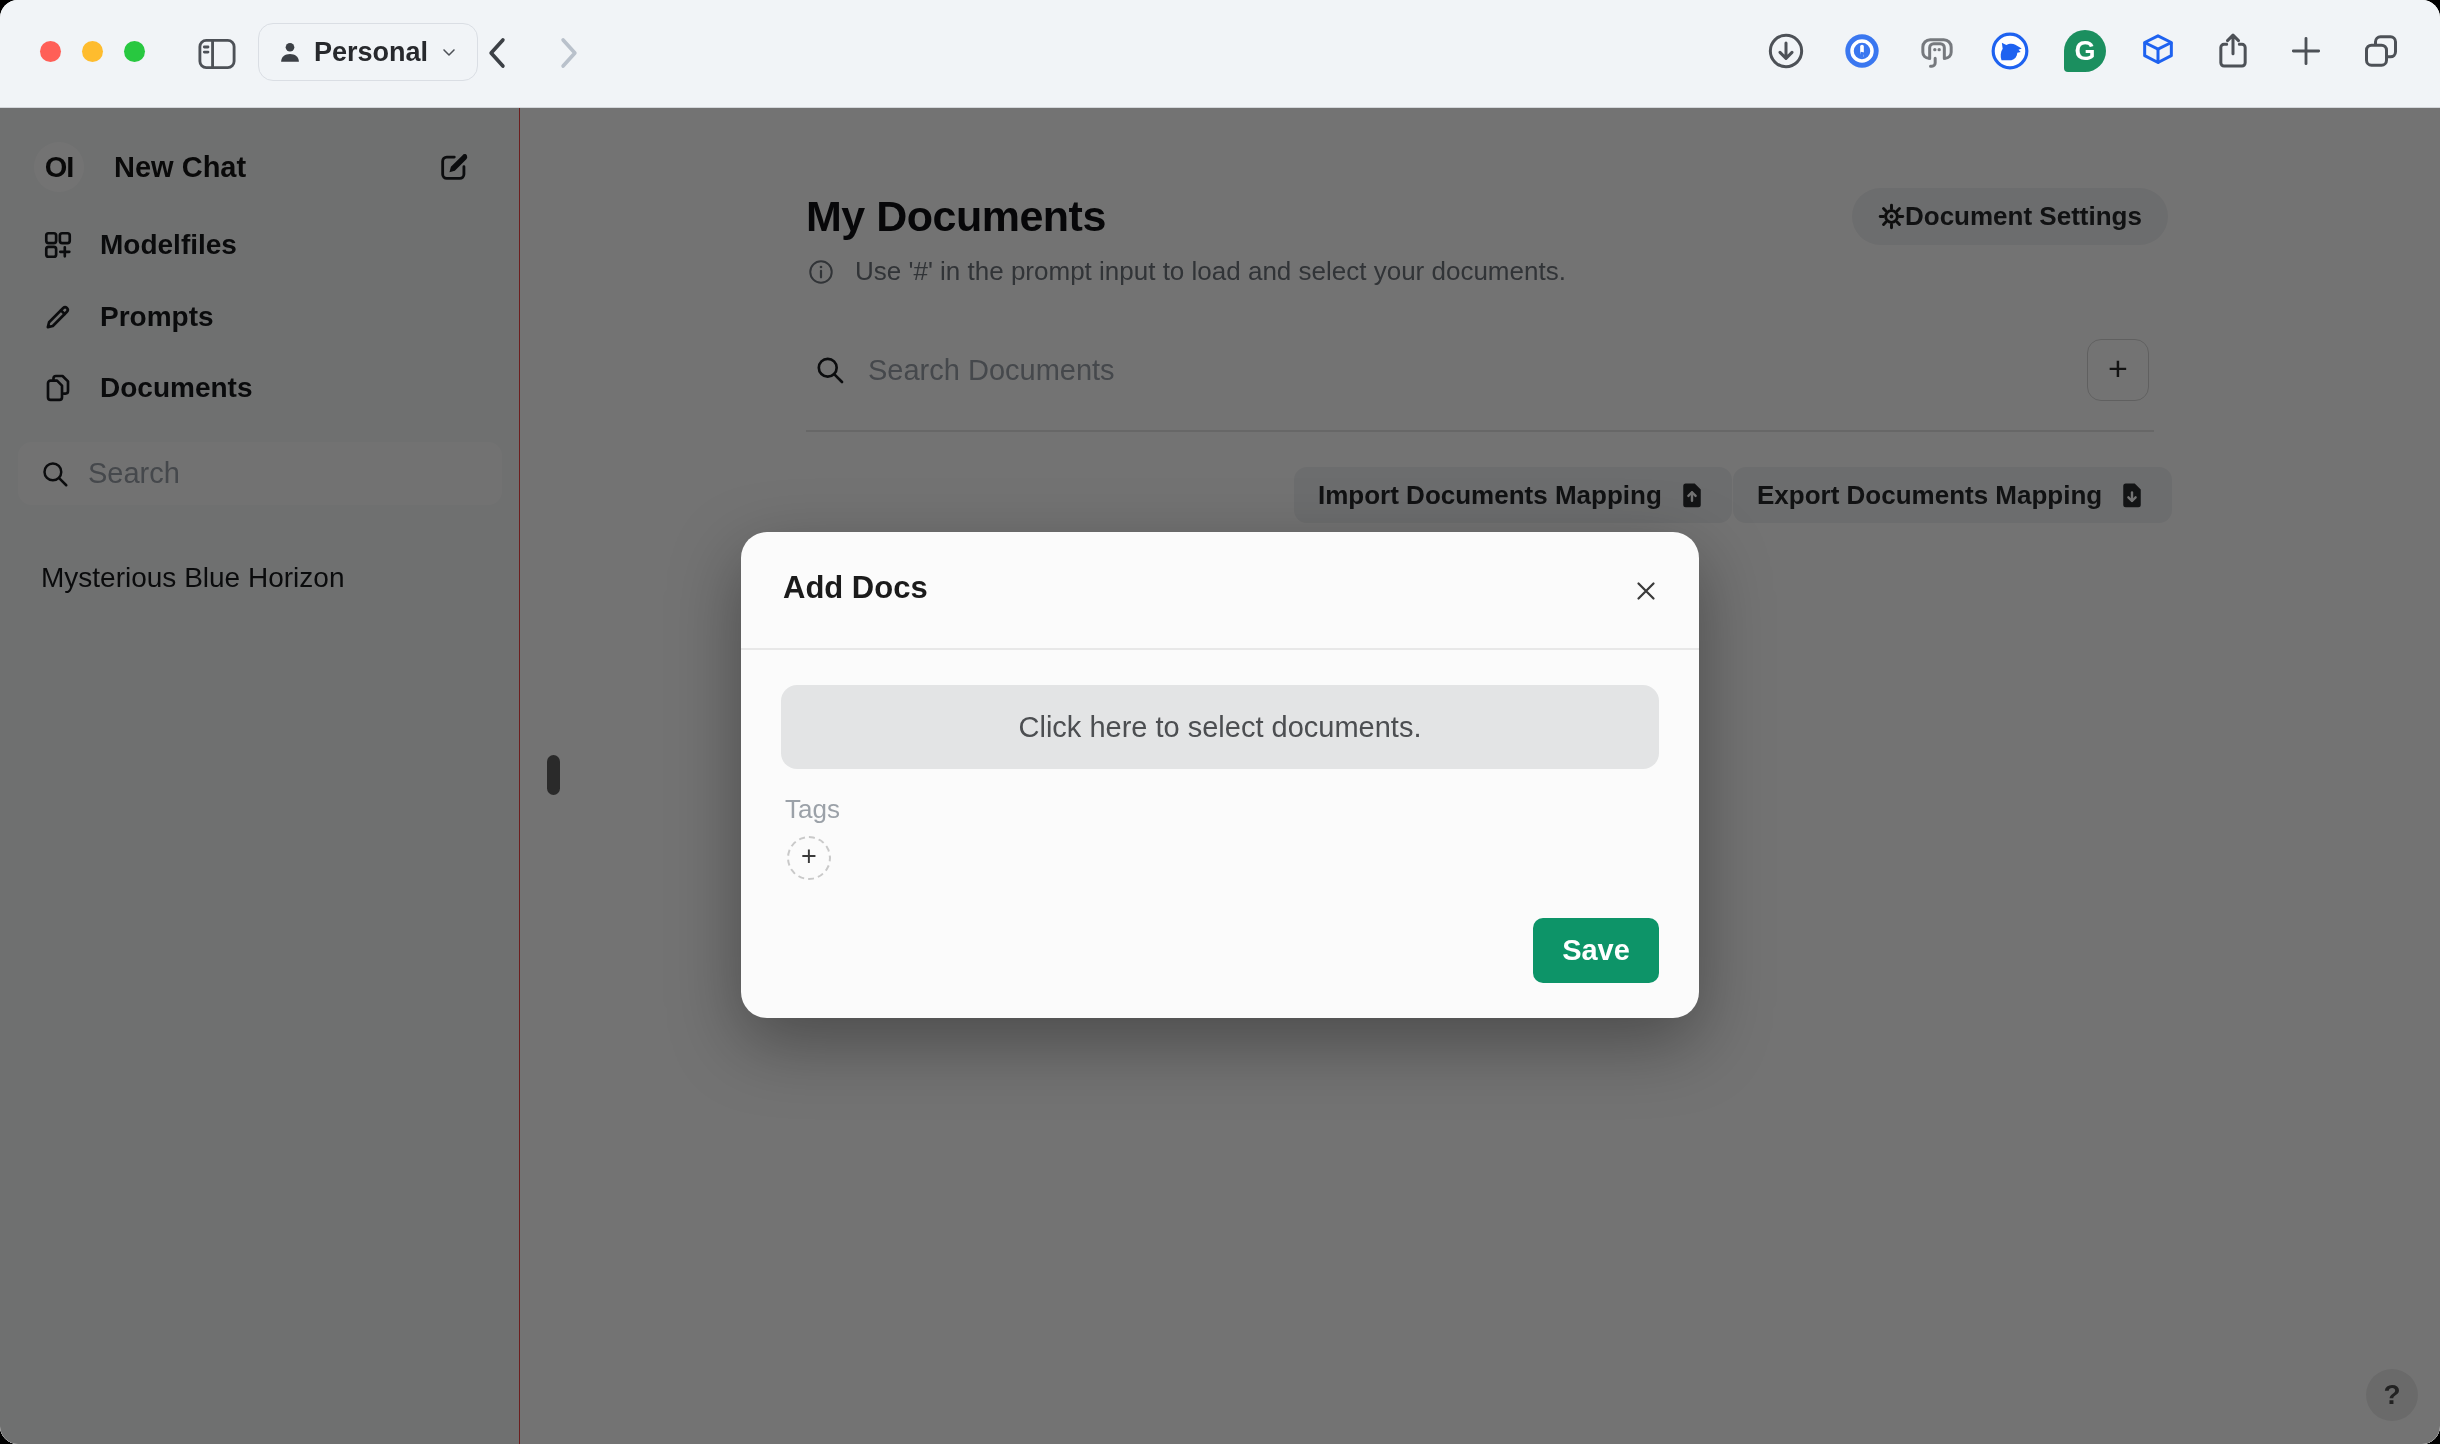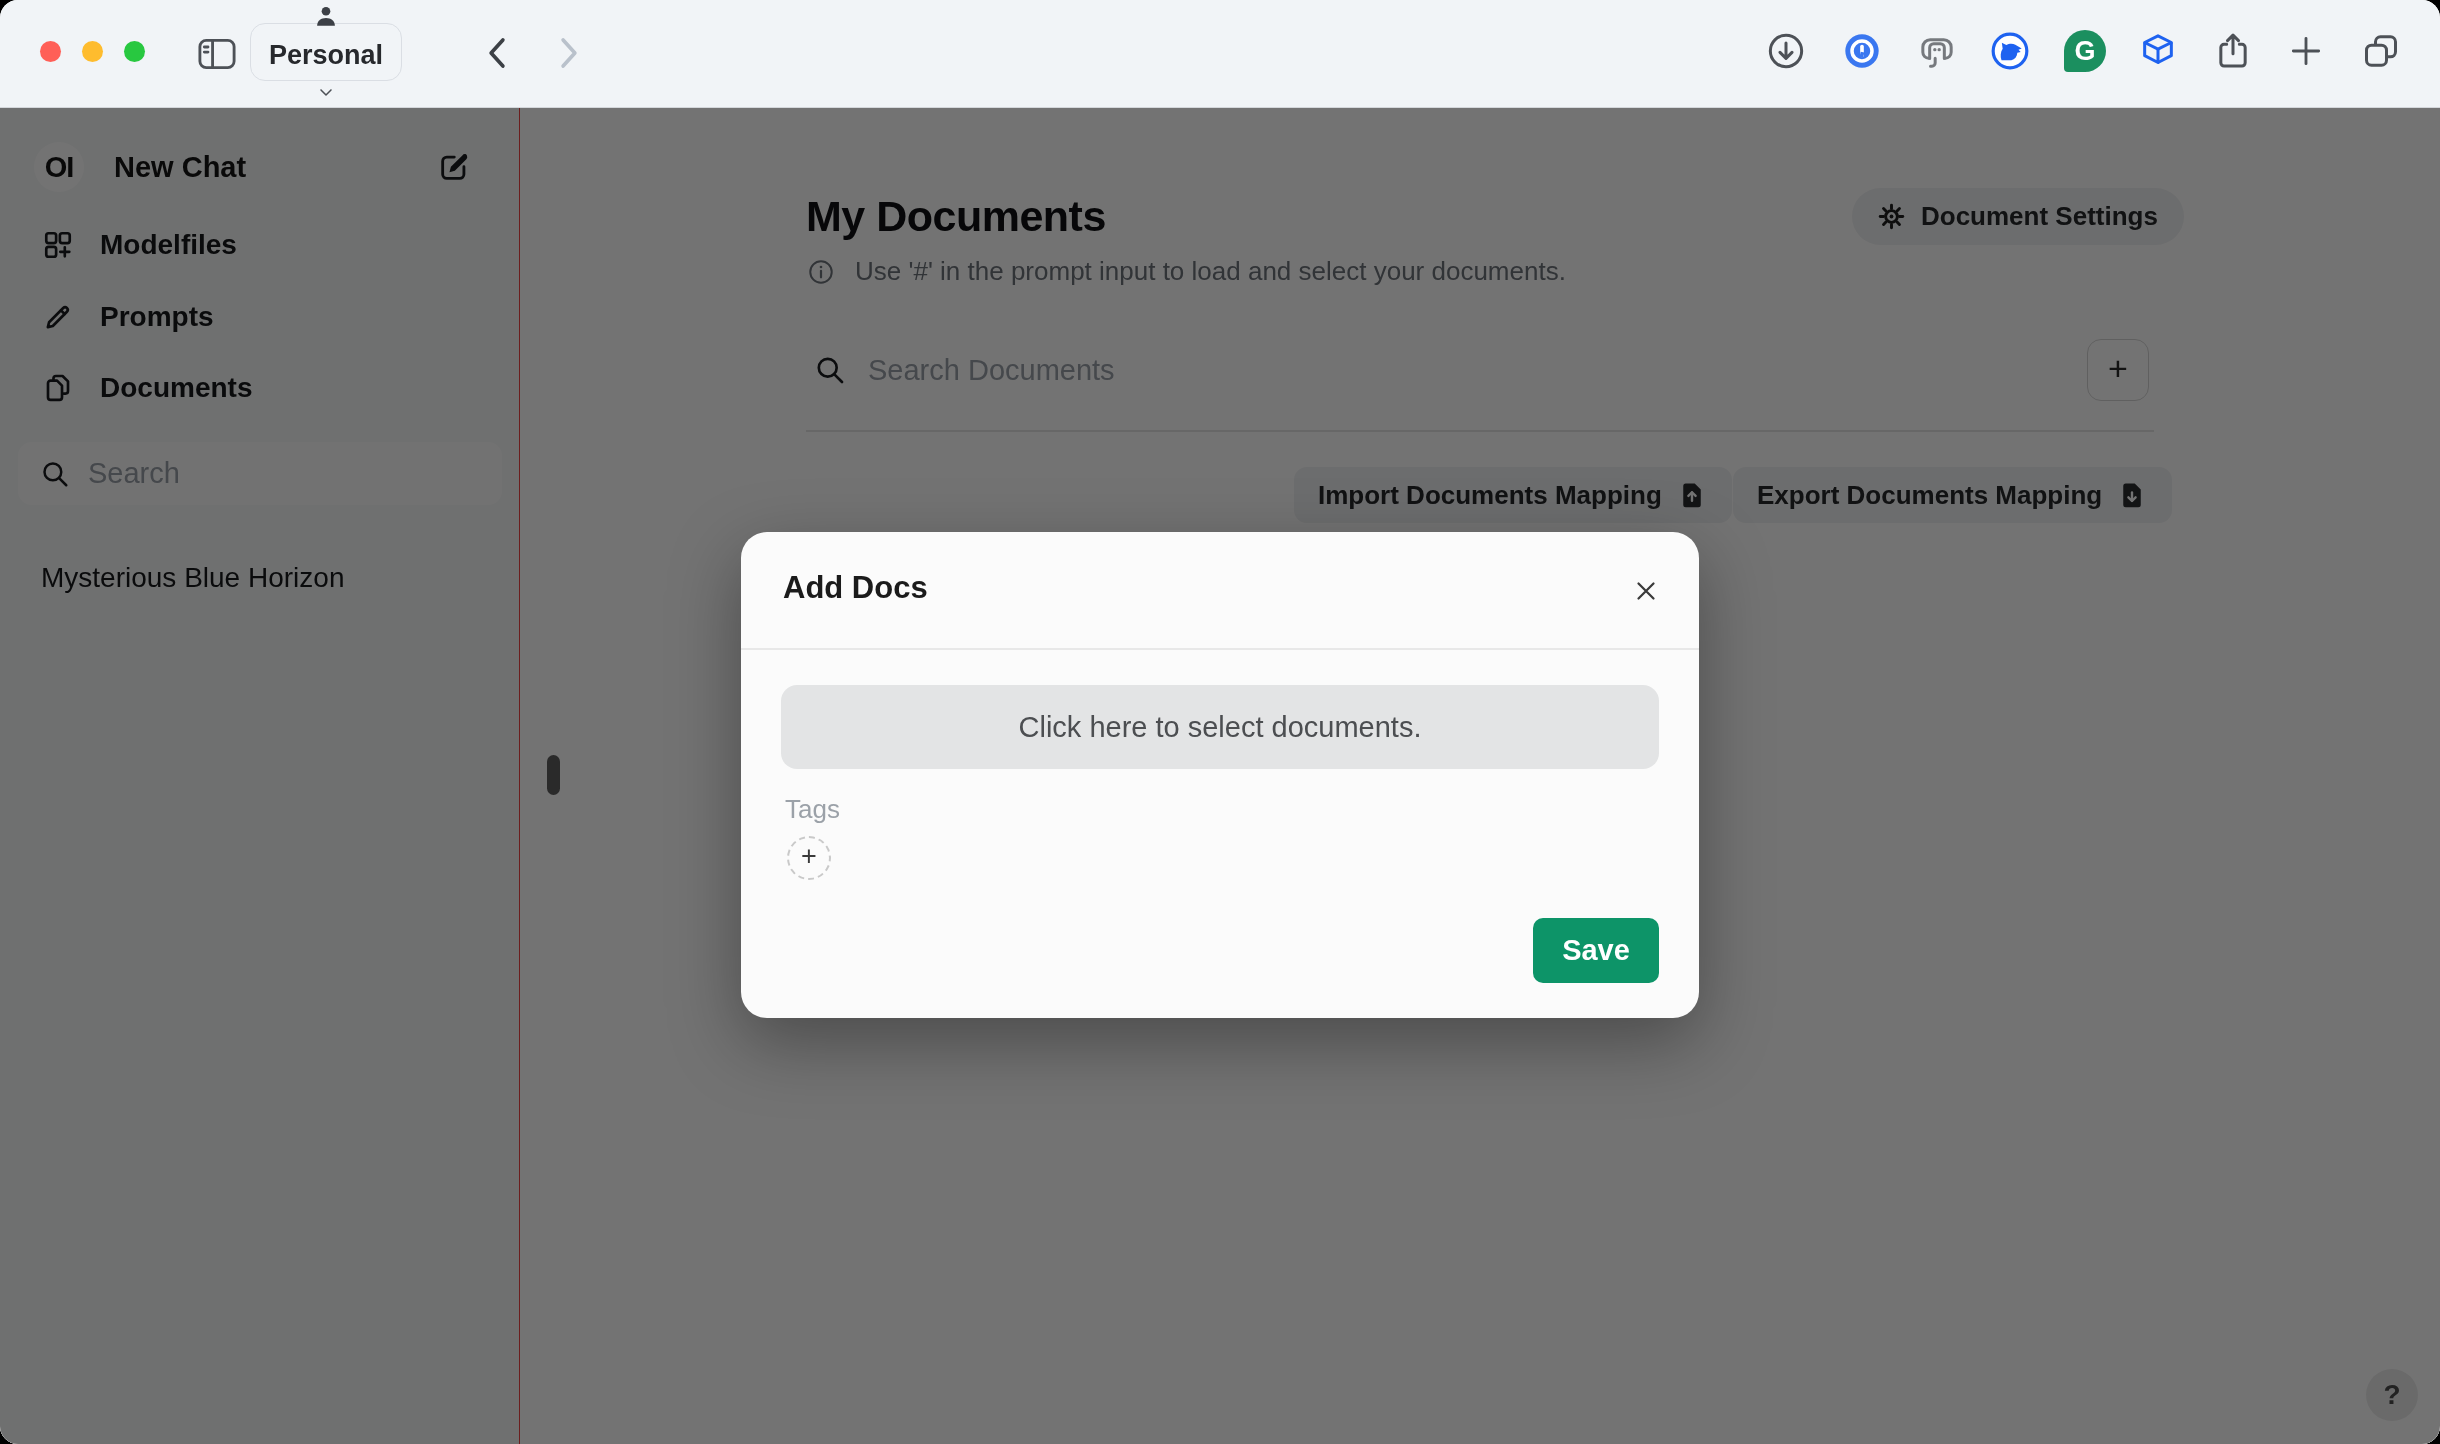--- a/index.html
+++ b/index.html
@@ -8,21 +8,21 @@
 
   
   .toolbar{position:absolute;top:0;left:0;right:0;height:107px;background:#f1f4f7;border-bottom:1px solid #d4d7db;z-index:60;}
   .lights{position:absolute;left:40px;top:41px;display:flex;gap:21px;}
   .light{width:21px;height:21px;border-radius:50%;border:none;padding:0;cursor:default;}
   .light.red{background:var(--traffic-red,#ff5f57);}
   .light.yellow{background:var(--traffic-yellow,#febc2e);}
   .light.green{background:var(--traffic-green,#28c840);}
   .tbtn{position:absolute;background:none;border:none;padding:0;display:flex;align-items:center;justify-content:center;cursor:default;}
   .toggle-btn{left:194px;top:32px;width:46px;height:44px;}
-  .profile-pill{left:250px;top:23px;height:58px;border:1.5px solid #dadee4;border-radius:15px;display:flex;align-items:center;gap:11px;padding:0 18px;background:transparent;flex-direction:column;}
+  .profile-pill{left:258px;top:23px;height:58px;border:1.5px solid #dadee4;border-radius:15px;display:flex;align-items:center;gap:11px;padding:0 18px;background:transparent;}
   .profile-pill .plabel{font-size:27px;font-weight:700;color:#27292d;}
   .nav-back{left:474px;top:29px;width:46px;height:48px;}
   .nav-fwd{left:546px;top:29px;width:46px;height:48px;}
   .urlbar{position:absolute;left:728px;top:23px;width:984px;height:58px;background:#fff;border:1px solid #e3e5e9;border-radius:15px;box-shadow:0 1px 2px rgba(0,0,0,.04);}
   .urltext{position:absolute;inset:0;display:flex;align-items:center;justify-content:center;font-size:27px;color:#3e4145;}
   .url-ico{position:absolute;top:0;height:100%;display:flex;align-items:center;background:none;border:none;padding:0;}
   .url-translate{right:58px;}
   .url-reload{right:16px;}
   .ricon{width:46px;height:46px;top:28px;}
   
@@ -43,21 +43,21 @@
   .user-row{position:absolute;left:24px;right:24px;bottom:118px;height:70px;display:flex;align-items:center;background:none;border:none;padding:0;text-align:left;border-radius:12px;}
   .avatar{width:55px;height:55px;border-radius:50%;background:#d7d7d7;margin-left:22px;position:relative;overflow:hidden;flex:0 0 auto;}
   .avatar .head{position:absolute;left:17px;top:11px;width:21px;height:21px;border-radius:50%;background:#8f8f8f;}
   .avatar .body{position:absolute;left:7px;top:34px;width:41px;height:30px;border-radius:50%;background:#8f8f8f;}
   .user-name{margin-left:33px;font-size:28px;font-weight:700;color:#141414;}
   .resize-handle{position:absolute;left:547px;top:647px;width:13px;height:40px;border-radius:7px;background:#5e5e5e;border:none;padding:0;z-index:5;}
 
   .main{position:absolute;top:0;left:520px;right:0;bottom:0;background:#fff;}
   .page-title{position:absolute;left:286px;top:84px;font-size:43px;font-weight:700;color:#101114;letter-spacing:-.5px;}
   .subtitle-row{position:absolute;left:287px;top:148px;display:flex;align-items:center;gap:20px;color:#6e737b;font-size:26px;}
-  .settings-btn{position:absolute;left:1332px;top:80px;height:57px;border-radius:29px;background:#f0f1f3;border:none;display:flex;align-items:center;gap:16px;padding:0 26px;font-family:inherit;}
+  .settings-btn{position:absolute;left:1332px;top:80px;height:57px;border-radius:29px;background:#f0f1f3;border:none;display:flex;align-items:center;gap:0;padding:0 26px;font-family:inherit;}
   .settings-btn .slabel{font-size:26px;font-weight:600;color:#26282b;}
   .doc-search-row{position:absolute;left:286px;top:231px;width:1220px;height:62px;display:flex;align-items:center;}
   .doc-search-row .sicon{display:flex;margin-left:8px;}
   .doc-search-row input{flex:1;border:none;outline:none;background:transparent;font-size:29px;margin-left:20px;color:#1a1a1a;font-family:Liberation Sans, sans-serif;}
   .doc-search-row input::placeholder{color:#9aa0a8;}
   .add-doc-btn{position:absolute;left:1567px;top:231px;width:62px;height:62px;border-radius:14px;border:1.5px solid #d6d6d6;background:transparent;font-size:34px;color:#2b2b2b;display:flex;align-items:center;justify-content:center;font-family:inherit;padding:0 0 4px 0;}
   .doc-divider{position:absolute;left:286px;top:322px;width:1348px;height:2px;background:#e4e4e4;}
   .map-btn{position:absolute;top:359px;height:56px;border-radius:13px;background:#f0f1f3;border:none;display:flex;align-items:center;gap:16px;padding:0 24px;font-family:inherit;}
   .map-btn .mlabel{font-size:26px;font-weight:600;color:#26282b;}
   .import-btn{left:774px;}

